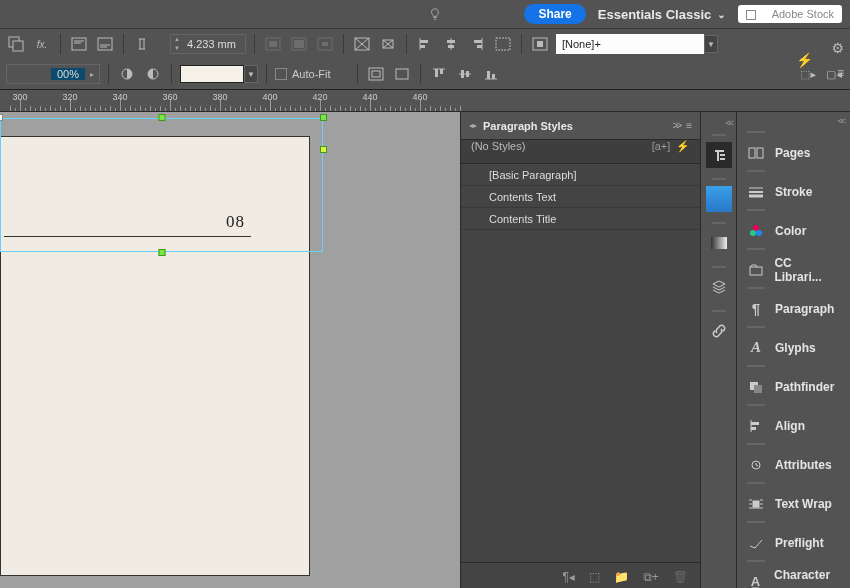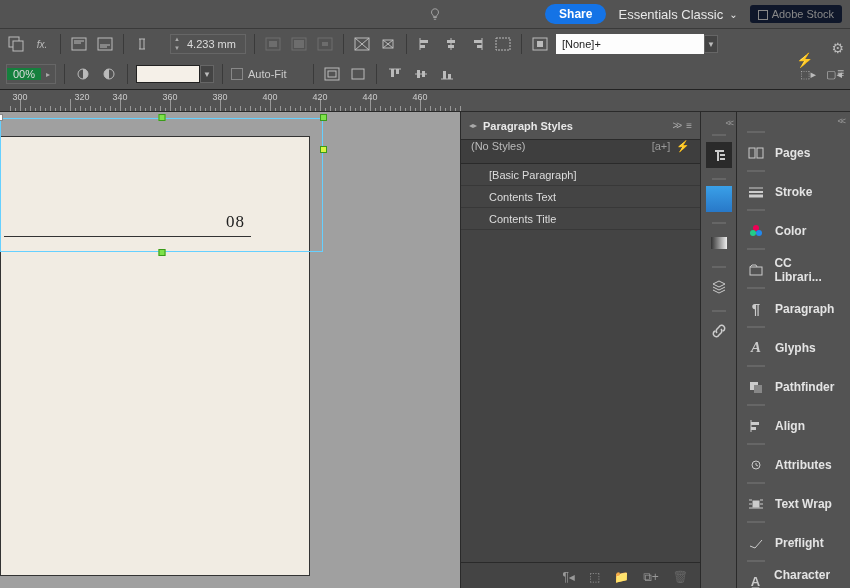--- a/index.html
+++ b/index.html
@@ -3,41 +3,41 @@
 <meta charset="utf-8">
 <style>
 * { margin: 0; padding: 0; box-sizing: border-box; font-family: -apple-system, "Segoe UI", Arial, sans-serif; }
 body { width: 850px; height: 588px; background: #535353; color: #d0d0d0; font-size: 11px; overflow: hidden; position: relative; }
 
 
 .menubar { height: 28px; background: #535353; display: flex; align-items: center; padding: 0 8px; gap: 12px; }
 .menubar .spacer { flex: 1; }
 .bulb-icon { color: #aaa; font-size: 14px; margin-left: 420px; }
 .share-btn { background: #1473e6; color: #fff; padding: 3px 14px; border-radius: 12px; font-size: 12px; font-weight: 600; }
-.workspace-sel { display: flex; align-items: center; gap: 6px; font-size: 13px; color: #e8e8e8; }
-.adobe-stock { display: flex; align-items: flex-end; gap: 4px; background: #0f172a; padding: 3px 8px; border-radius: 3px; color: #888; font-size: 11px; }
+.workspace-sel { display: flex; align-items: center; gap: 6px; font-size: 13px; color: #e8e8e8; font-weight: bold; }
+.adobe-stock { display: flex; align-items: flex-end; gap: 16px; background: #ffffff; padding: 3px 8px; border-radius: 3px; color: #888; font-size: 11px; }
 .adobe-stock .sq { width: 10px; height: 10px; border: 1px solid #888; }
 
 
 .controlbar { background: #535353; border-top: 1px solid #3a3a3a; border-bottom: 1px solid #222; }
 .ctrl-row { height: 30px; display: flex; align-items: center; padding: 0 6px; gap: 6px; }
 .ctrl-icon { width: 20px; height: 20px; display: flex; align-items: center; justify-content: center; color: #bbb; font-size: 14px; }
 .ctrl-sep { width: 1px; height: 20px; background: #3a3a3a; margin: 0 2px; }
 .num-field { display: flex; align-items: center; background: #535353; border: 1px solid #666; height: 20px; margin-left: 12px; }
 .num-field input { background: transparent; border: none; color: #ddd; width: 62px; font-size: 11px; padding: 0 4px; text-align: left; }
 .spinner { width: 12px; display: flex; flex-direction: column; }
 .spinner div { height: 9px; font-size: 6px; color: #aaa; text-align: center; line-height: 9px; }
 .swatch-field { width: 64px; height: 18px; background: #f5f0e8; border: 1px solid #222; }
 .dropdown-btn { width: 14px; height: 18px; background: #444; border: 1px solid #666; display: flex; align-items: center; justify-content: center; font-size: 8px; color: #bbb; }
 .checkbox-wrap { display: flex; align-items: center; gap: 5px; color: #ccc; }
 .checkbox-wrap .cb { width: 12px; height: 12px; border: 1px solid #888; background: #535353; }
 .style-dropdown { display: flex; align-items: center; }
 .style-dropdown .sd-val { width: 148px; height: 20px; background: #fdfdfd; color: #222; padding: 0 6px; display: flex; align-items: center; font-size: 11px; }
 .pct-field { display: flex; align-items: center; border: 1px solid #666; height: 20px; }
-.pct-field .val { padding: 0 6px; background: #15803d; color: #ddd; }
+.pct-field .val { padding: 0 6px; background: #0c4a6e; color: #ddd; margin-left: 44px; }
 .pct-field .arrow { width: 14px; text-align: center; font-size: 8px; color: #aaa; }
 
 .gear-corner { position: absolute; right: 6px; top: 40px; color: #bbb; font-size: 14px; }
 .hamburger-corner { position: absolute; right: 6px; top: 66px; color: #bbb; font-size: 12px; }
 .bolt-corner { position: absolute; right: 36px; top: 52px; color: #bbb; font-size: 14px; }
 
 
 .ruler { height: 22px; background: #535353; border-bottom: 1px solid #2a2a2a; position: relative; overflow: hidden; }
 .ruler .tick { position: absolute; bottom: 0; width: 1px; background: #999; }
 .ruler .tick.major { height: 12px; }
@@ -298,21 +298,21 @@
     <div class="tick minor" style="height: 3px; left: 25px;"></div>
     <div class="tick minor" style="left: 30px;"></div>
     <div class="tick minor" style="height: 3px; left: 35px;"></div>
     <div class="tick minor" style="left: 40px;"></div>
     <div class="tick minor" style="height: 3px; left: 45px;"></div>
     <div class="tick minor" style="left: 50px;"></div>
     <div class="tick minor" style="height: 3px; left: 55px;"></div>
     <div class="tick minor" style="left: 60px;"></div>
     <div class="tick minor" style="height: 3px; left: 65px;"></div>
     <div class="tick major" style="left: 70px;"></div>
-    <div class="tlabel" style="left: 82px;">320</div>
+    <div class="tlabel" style="left: 70px;">320</div>
     <div class="tick minor" style="height: 3px; left: 75px;"></div>
     <div class="tick minor" style="left: 80px;"></div>
     <div class="tick minor" style="height: 3px; left: 85px;"></div>
     <div class="tick minor" style="left: 90px;"></div>
     <div class="tick minor" style="height: 3px; left: 95px;"></div>
     <div class="tick minor" style="left: 100px;"></div>
     <div class="tick minor" style="height: 3px; left: 105px;"></div>
     <div class="tick minor" style="left: 110px;"></div>
     <div class="tick minor" style="height: 3px; left: 115px;"></div>
     <div class="tick major" style="left: 120px;"></div>

